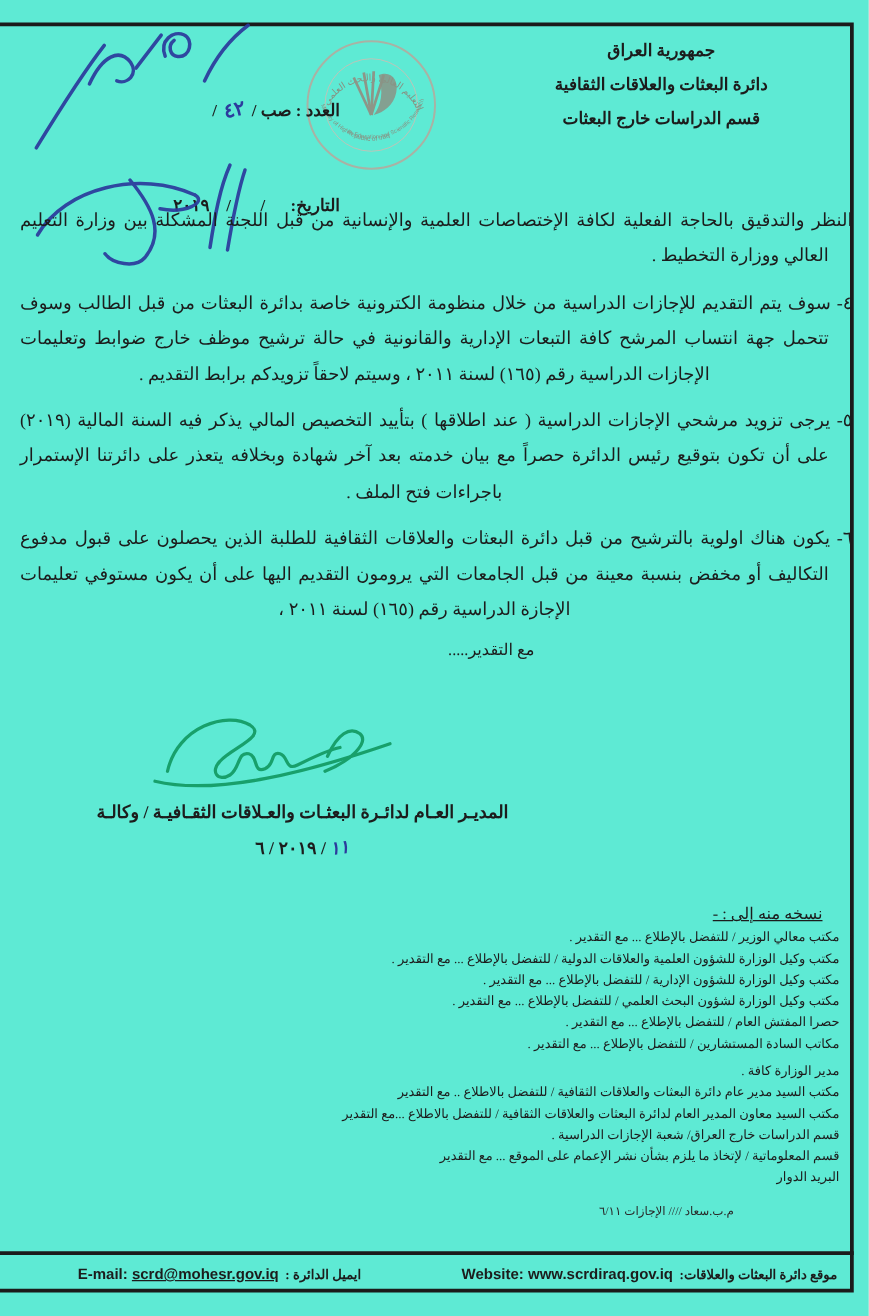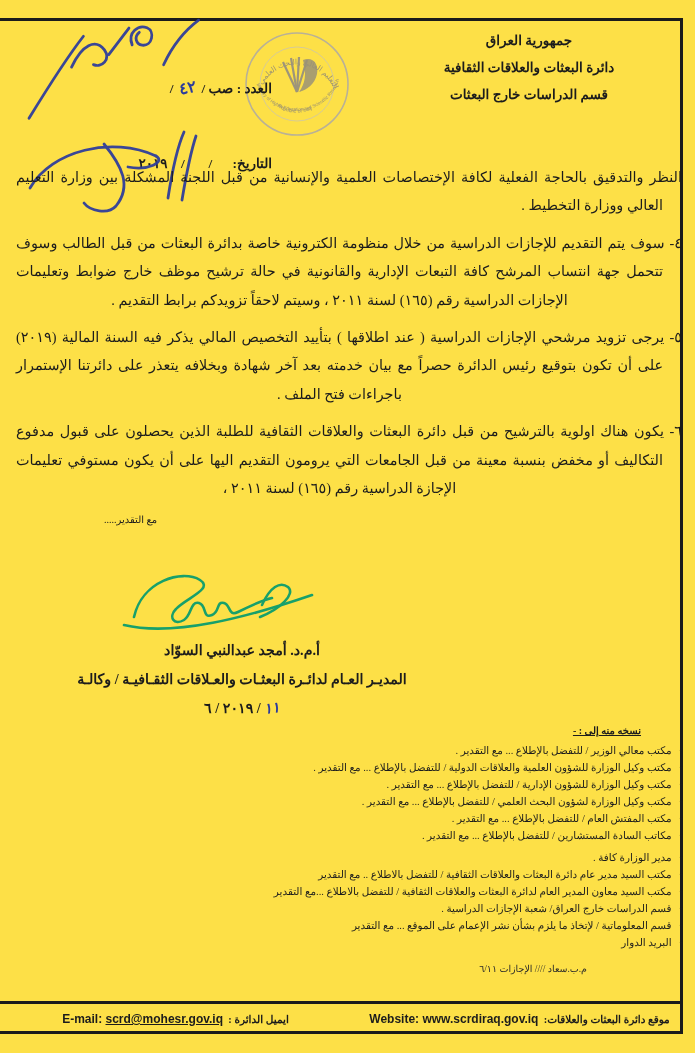--- a/index.html
+++ b/index.html
@@ -1,18 +1,18 @@
 <!DOCTYPE html>
 <html lang="ar"><head>
 <meta charset="utf-8">
 <style>
   html,body{margin:0;padding:0;background:#e8e6e0;}
   .page{
     position:relative; width:695px; height:1053px; margin:0 auto;
-    background:#fde047; overflow:hidden;
+    background:#5eead4; overflow:hidden;
     font-family:"Liberation Serif","DejaVu Serif",serif;
     color:#1c1c1c;
   }
   .frame{
     position:absolute; left:-5px; top:18px; width:688px; height:1016px;
     border:3px solid #1b1b1b; box-sizing:border-box;
   }
   
   .hdr-right{
     position:absolute; top:27px; right:10px; width:312px;
@@ -33,40 +33,40 @@
   
   .body-text{
     position:absolute; top:163px; right:13px; left:16px;
     direction:rtl; font-size:14.4px; line-height:28.4px;
     text-align:justify;
   }
   .para{padding-right:19px; text-indent:-19px; margin:0 0 9px 0;}
   .last-right{text-align-last:right;}
   .last-center{text-align-last:center;}
   .closing-line{
-    text-align:left; padding-left:88px; margin-top:2px; font-size:10px;
+    text-align:center; padding-left:88px; margin-top:2px; font-size:13px;
   }
   
   .sig-svg{position:absolute; left:112px; top:565px;}
   .sig-block{
     position:absolute; left:22px; top:636px; width:440px;
     direction:rtl; text-align:center; font-weight:bold; font-size:14.2px;
     line-height:29px;
   }
   .date-ltr{direction:ltr; unicode-bidi:embed;}
   .hand-day{color:#2c3b9d; font-weight:bold; font-style:italic; font-size:14.5px;
     display:inline-block; transform:rotate(-8deg);}
   
   .dist{
     position:absolute; top:722px; right:12px; width:472px;
     direction:rtl; font-size:10.4px; line-height:17px;
   }
   .dist-title{
-    font-weight:bold; text-decoration:underline; text-align:right;
-    padding-right:42px; margin-bottom:3px; font-size:10px;
+    font-weight:normal; text-decoration:underline; text-align:right;
+    padding-right:25px; margin-bottom:3px; font-size:13px;
   }
   .dist-item{text-align:right;}
   .dist-item::before{content:"•\00a0\00a0\00a0";}
   .dist-gap{margin-top:5px;}
   .notation{
     position:absolute; top:963px; right:108px; direction:rtl;
     font-size:9.5px; color:#2a2a2a;
   }
   
   .footer-band{
@@ -160,34 +160,33 @@
 
   <svg class="sig-svg" width="210" height="85" viewBox="0 0 210 85">
     <g stroke="#18a06b" stroke-width="2.6" fill="none" stroke-linecap="round">
       <path d="M22,52 C30,16 70,4 88,15 C102,24 74,33 64,44 C56,52 62,61 72,55 C80,50 78,36 87,38 C95,40 90,54 100,50 C108,47 104,36 112,38 C119,40 116,52 126,47 C138,41 150,35 160,33"></path>
       <path d="M12,60 C62,72 136,52 200,30"></path>
       <path d="M150,40 C158,22 168,16 176,22 C184,29 168,44 148,52"></path>
     </g>
   </svg>
 
   <div class="sig-block">
-    <div>أ.م.د. أمجد عبدالنبي السوّاد</div>
     <div>المديـر العـام لدائـرة البعثـات والعـلاقات الثقـافيـة / وكالـة</div>
     <div>
       <span class="date-ltr"><span>٢٠١٩ / ٦ /</span> <span class="hand-day">١١</span></span>
     </div>
   </div>
 
   <div class="dist">
     <div class="dist-title">نسخه منه إلى : -</div>
     <div class="dist-item">مكتب معالي الوزير / للتفضل بالإطلاع ... مع التقدير .</div>
     <div class="dist-item">مكتب وكيل الوزارة للشؤون العلمية والعلاقات الدولية / للتفضل بالإطلاع ... مع التقدير .</div>
     <div class="dist-item">مكتب وكيل الوزارة للشؤون الإدارية / للتفضل بالإطلاع ... مع التقدير .</div>
     <div class="dist-item">مكتب وكيل الوزارة لشؤون البحث العلمي / للتفضل بالإطلاع ... مع التقدير .</div>
-    <div class="dist-item">مكتب المفتش العام / للتفضل بالإطلاع ... مع التقدير .</div>
+    <div class="dist-item">حصرا المفتش العام / للتفضل بالإطلاع ... مع التقدير .</div>
     <div class="dist-item">مكاتب السادة المستشارين / للتفضل بالإطلاع ... مع التقدير .</div>
     <div class="dist-item dist-gap">مدير الوزارة كافة .</div>
     <div class="dist-item">مكتب السيد مدير عام دائرة البعثات والعلاقات الثقافية / للتفضل بالاطلاع .. مع التقدير</div>
     <div class="dist-item">مكتب السيد معاون المدير العام لدائرة البعثات والعلاقات الثقافية / للتفضل بالاطلاع ...مع التقدير</div>
     <div class="dist-item">قسم الدراسات خارج العراق/ شعبة الإجازات الدراسية .</div>
     <div class="dist-item">قسم المعلوماتية / لإتخاذ ما يلزم بشأن نشر الإعمام على الموقع ... مع التقدير</div>
     <div class="dist-item">البريد الدوار</div>
   </div>
 
   <div class="notation">م.ب.سعاد //// الإجازات ٦/١١</div>

